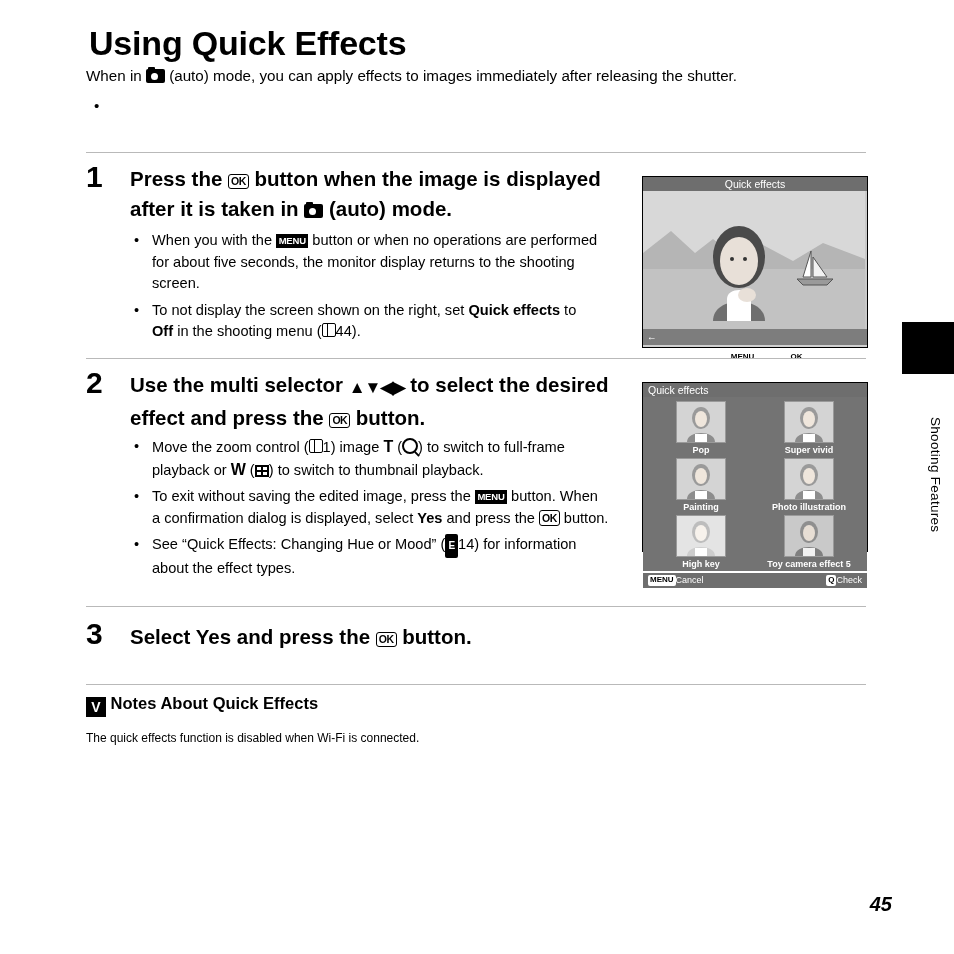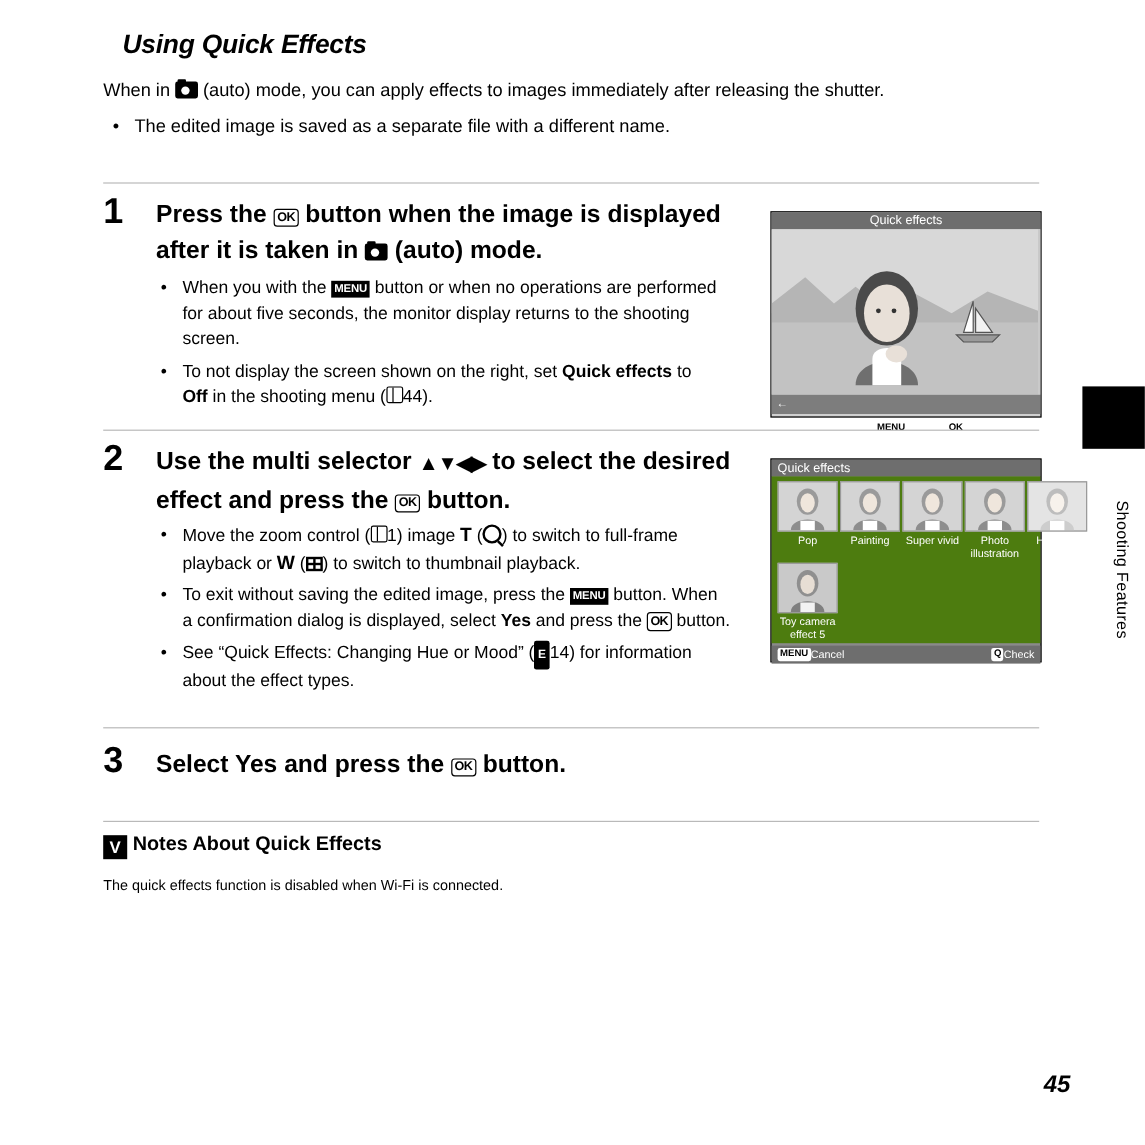--- a/index.html
+++ b/index.html
@@ -39,26 +39,25 @@
     letter-spacing: 0.3px;
     color: #000;
     writing-mode: vertical-rl;
     text-orientation: mixed;
     text-align: center;
     line-height: 26px;
   }
   
   .h1 {
     position: absolute;
-    left: 102px;
+    left: 89px;
     top: 24px;
-    font-size: 22px;
+    font-size: 34px;
     font-weight: bold;
     letter-spacing: -0.2px;
-    font-style: italic;
   }
   .intro {
     position: absolute;
     left: 86px;
     top: 64px;
     width: 760px;
     font-size: 15.2px;
     line-height: 23px;
   }
   .bullet-row {
@@ -272,24 +271,25 @@
     line-height: 1;
     padding: 1.5px 2px;
     border-radius: 2px;
     vertical-align: 1px;
   }
   
   .fig2 { left: 642px; top: 382px; width: 224px; height: 168px; background:#8a8a8a; }
   .fig2 .fig-title { background:#6e6e6e; text-align:left; padding-left:5px; }
   .fig2 .grid {
     display: grid;
-    grid-template-columns: repeat(5, 1fr);
+    grid-template-columns: repeat(2, 1fr);
     gap: 2px;
     padding: 4px 5px 1px 5px;
-    background: #4d7c0f;
+    background: #737373;
+    font-weight: bold;
   }
   .cell { text-align: center; }
   .cell .thumb {
     width: 48px; height: 40px;
     margin: 0 auto;
     background: #cfcfcf;
     border: 1px solid #9a9a9a;
     position: relative;
     overflow: hidden;
   }
@@ -343,21 +343,20 @@
 
   <div class="side-tab"></div>
   <div class="side-label">Shooting Features</div>
 
   <div class="h1">Using Quick Effects</div>
 
   <div class="intro">
     <span>When in </span><span class="cam-icon"></span><span> (auto) mode, you can apply effects to images immediately after releasing the shutter.</span>
     <div class="bullet-row">
       <span class="dot">•</span>
-      <span>The edited image is saved as a separate file with a different name.</span>
     </div>
   </div>
 
   <hr class="rule" style="top:152px">
 
   <div class="step-num" style="top:160px">1</div>
   <div class="step-title" style="top:164px; width:496px">
     <span>Press the </span><span class="ok-btn">OK</span><span> button when the image is displayed after it is taken in </span><span class="cam-icon"></span><span> (auto) mode.</span>
   </div>
 
@@ -443,33 +442,33 @@
       <div class="cell">
         <div class="thumb">
           <svg width="48" height="40" viewBox="0 0 48 40">
               <rect width="48" height="40" fill="#d4d4d4"></rect>
               <ellipse cx="24" cy="16" rx="9" ry="11" fill="#9a9a9a"></ellipse>
               <ellipse cx="24" cy="17" rx="6" ry="8" fill="#efe6dc"></ellipse>
               <path d="M10 40 C10 28, 38 28, 38 40 Z" fill="#8d8d8d"></path>
               <path d="M18 32 L30 32 L30 40 L18 40 Z" fill="#fff"></path>
             </svg>
         </div>
-        <div class="cap">Painting</div>
+        <div class="cap">Super vivid</div>
       </div>
       <div class="cell">
         <div class="thumb">
           <svg width="48" height="40" viewBox="0 0 48 40">
               <rect width="48" height="40" fill="#d4d4d4"></rect>
               <ellipse cx="24" cy="16" rx="9" ry="11" fill="#9a9a9a"></ellipse>
               <ellipse cx="24" cy="17" rx="6" ry="8" fill="#efe6dc"></ellipse>
               <path d="M10 40 C10 28, 38 28, 38 40 Z" fill="#8d8d8d"></path>
               <path d="M18 32 L30 32 L30 40 L18 40 Z" fill="#fff"></path>
             </svg>
         </div>
-        <div class="cap">Super vivid</div>
+        <div class="cap">Painting</div>
       </div>
       <div class="cell">
         <div class="thumb">
           <svg width="48" height="40" viewBox="0 0 48 40">
               <rect width="48" height="40" fill="#d4d4d4"></rect>
               <ellipse cx="24" cy="16" rx="9" ry="11" fill="#9a9a9a"></ellipse>
               <ellipse cx="24" cy="17" rx="6" ry="8" fill="#efe6dc"></ellipse>
               <path d="M10 40 C10 28, 38 28, 38 40 Z" fill="#8d8d8d"></path>
               <path d="M18 32 L30 32 L30 40 L18 40 Z" fill="#fff"></path>
             </svg>

